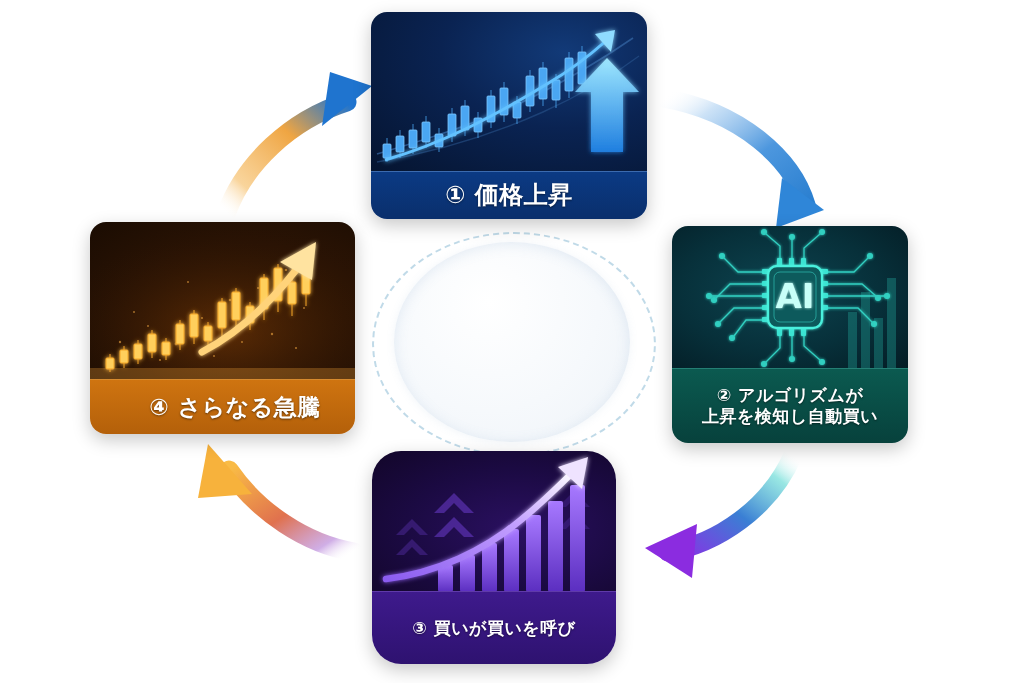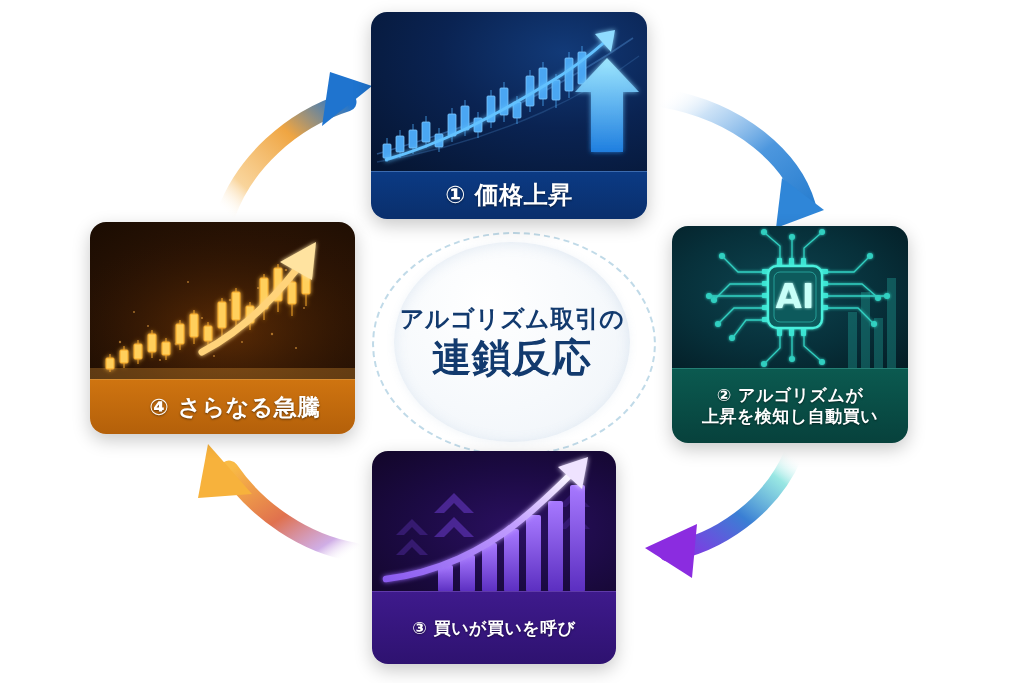--- a/index.html
+++ b/index.html
@@ -37,21 +37,21 @@
       font-size:24px;border-top:1px solid rgba(120,180,255,.45);}
 
   
   #card2{left:672px;top:226px;width:236px;height:217px;}
   #card2 .art{height:143px;background:
       radial-gradient(ellipse at 45% 45%, #0d4450 0%, #07303a 55%, #041c24 100%);}
   #card2 .band{height:74px;background:linear-gradient(180deg,#0b5a50 0%,#07413c 100%);
       font-size:17px;border-top:1px solid rgba(80,220,200,.4);}
 
   
-  #card3{left:372px;top:451px;width:244px;height:213px;}
+  #card3{left:372px;top:451px;width:244px;height:213px;border-radius:29px;}
   #card3 .art{height:141px;background:
       radial-gradient(ellipse at 60% 55%, #2a1060 0%, #1b0a42 55%, #120629 100%);}
   #card3 .band{height:72px;background:linear-gradient(180deg,#3e1a8c 0%,#2e1270 100%);
       font-size:17px;border-top:1px solid rgba(170,120,255,.4);}
 
   
   #card4{left:90px;top:222px;width:265px;height:212px;}
   #card4 .art{height:158px;background:
       radial-gradient(ellipse at 60% 60%, #3b1c04 0%, #2a1304 55%, #1a0c02 100%);}
   #card4 .band{height:54px;background:linear-gradient(180deg,#cf7410 0%,#b4600a 100%);
@@ -135,24 +135,20 @@
 
     <g>
       <path d="M226,214 C244,164 290,120 347,102" fill="none" stroke="url(#g41)" stroke-width="19" stroke-linecap="round"></path>
       <path d="M322,126 L372,86 L330,72 Z" fill="#1f74cf"></path>
     </g>
   </svg>
 
   <div id="center">
     <div class="ring"></div>
     <div class="disc"></div>
-    <div class="txt">
-      <div class="t1">アルゴリズム取引の</div>
-      <div class="t2">連鎖反応</div>
-    </div>
   </div>
 
   <div class="card" id="card1">
     <div class="art">
       <svg viewBox="0 0 276 160" width="276" height="160">
         <defs>
           <linearGradient id="upArrowG" x1="0" y1="1" x2="0" y2="0">
             <stop offset="0%" stop-color="#1f7fe0"></stop>
             <stop offset="100%" stop-color="#9fe8ff"></stop>
           </linearGradient>

